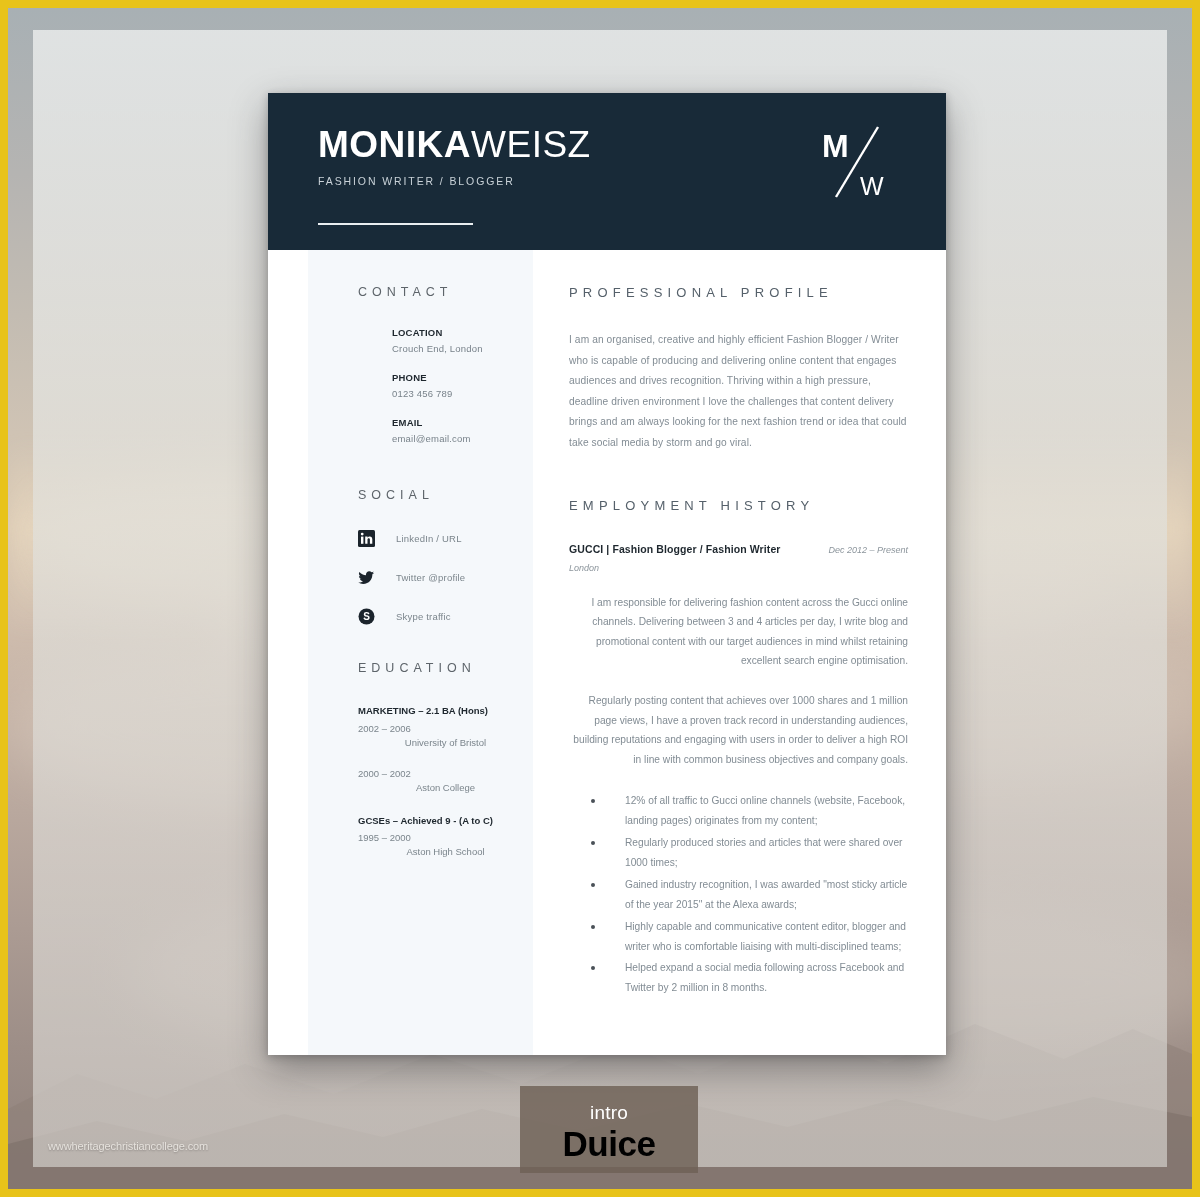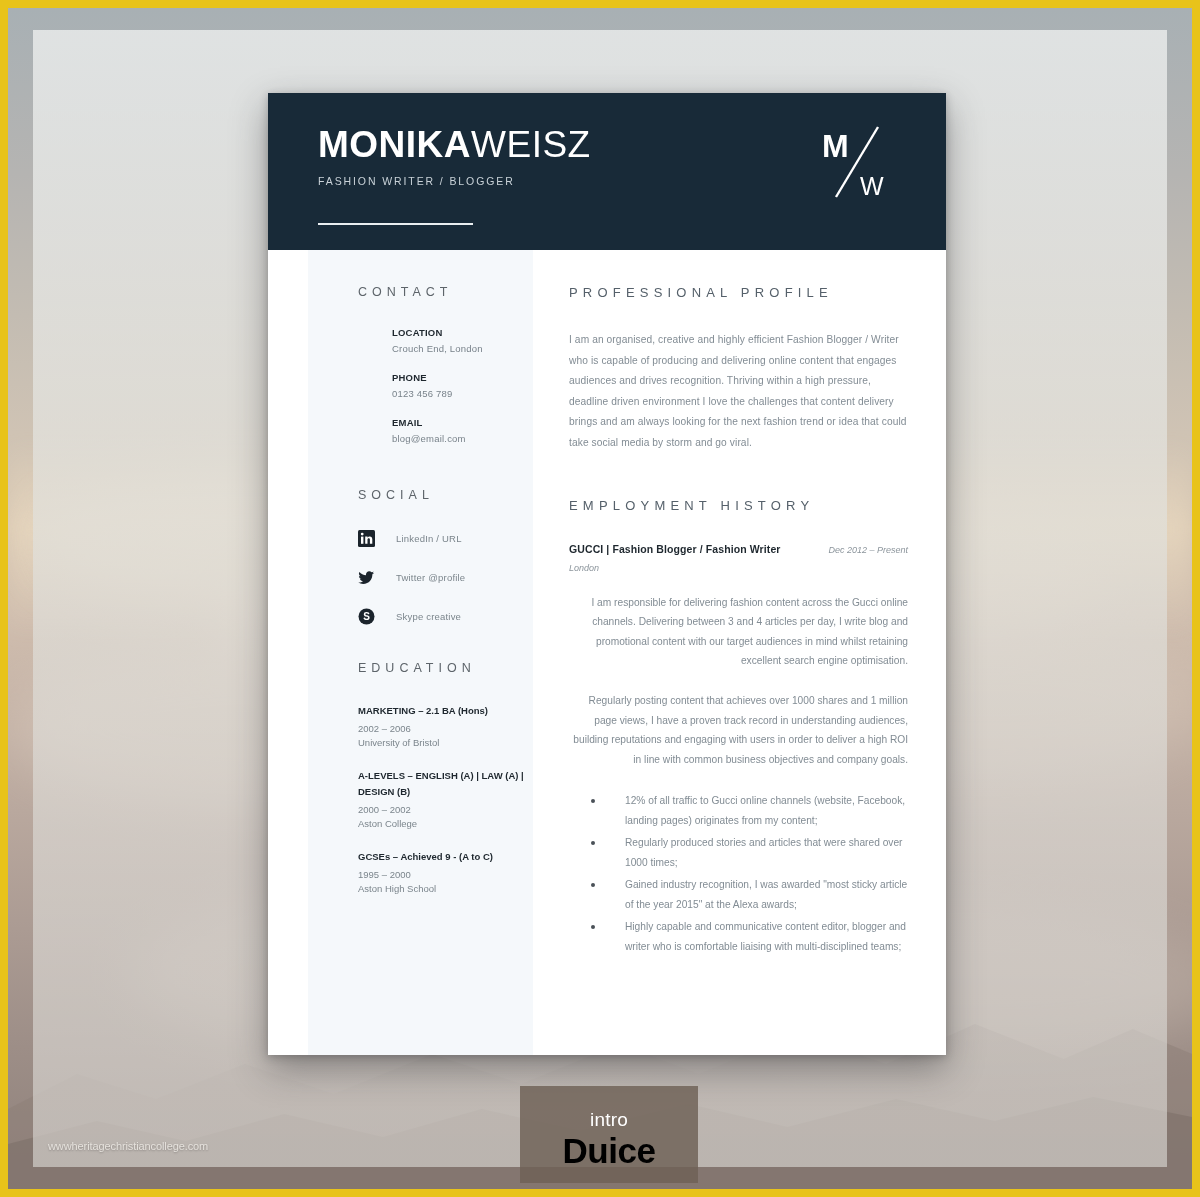--- a/index.html
+++ b/index.html
@@ -221,20 +221,21 @@
     margin-bottom: 3px;
   }
   .edu-years {
     font-size: 9.5px;
     color: #7b858c;
     margin-bottom: 3px;
   }
   .edu-school {
     font-size: 9.5px;
     color: #7b858c;
+    text-align: center;
   }
 
   
   .profile-text {
     font-size: 10.2px;
     line-height: 2.02;
     color: #828c94;
     margin: 0 0 44px 0;
     letter-spacing: .1px;
   }
@@ -293,25 +294,25 @@
     border-radius: 50%;
     background: #4a5158;
   }
 
   
   .duice-badge {
     position: absolute;
     left: 512px;
     top: 1078px;
     width: 178px;
-    height: 97px;
+    height: 87px;
     background: rgba(110,96,86,.82);
     text-align: center;
     box-sizing: border-box;
-    padding-top: 23px;
+    padding-top: 16px;
   }
   .duice-intro {
     font-size: 19px;
     color: #ffffff;
     font-weight: 400;
     line-height: 1.15;
     letter-spacing: .2px;
   }
   .duice-name {
     font-size: 35px;
@@ -385,21 +386,21 @@
         <div class="contact-item">
           <div class="contact-label">LOCATION</div>
           <div class="contact-value">Crouch End, London</div>
         </div>
         <div class="contact-item">
           <div class="contact-label">PHONE</div>
           <div class="contact-value">0123 456 789</div>
         </div>
         <div class="contact-item">
           <div class="contact-label">EMAIL</div>
-          <div class="contact-value">blog@email.com</div>
+          <div class="contact-value">email@email.com</div>
         </div>
 
         <h2 class="sec-title" style="margin-top:44px">SOCIAL</h2>
 
         <div class="social-list">
           <div class="social-row">
             <span class="social-icon">
               <svg width="17" height="17" viewBox="0 0 17 17">
                 <rect width="17" height="17" rx="1.5" fill="#1b242c"></rect>
                 <rect x="3" y="6.6" width="2.4" height="7.2" fill="#ffffff"></rect>
@@ -417,33 +418,32 @@
             </span>
             <span class="social-text">Twitter @profile</span>
           </div>
           <div class="social-row">
             <span class="social-icon">
               <svg width="17" height="17" viewBox="0 0 17 17">
                 <circle cx="8.5" cy="8.5" r="8" fill="#1b242c"></circle>
                 <text x="8.5" y="12.4" text-anchor="middle" font-family="Liberation Sans, sans-serif" font-size="10" font-weight="700" fill="#ffffff">S</text>
               </svg>
             </span>
-            <span class="social-text">Skype creative</span>
+            <span class="social-text">Skype traffic</span>
           </div>
         </div>
 
         <h2 class="sec-title" style="margin-top:36px">EDUCATION</h2>
 
         <div class="edu-item">
           <div class="edu-degree">MARKETING – 2.1 BA (Hons)</div>
           <div class="edu-years">2002 – 2006</div>
           <div class="edu-school">University of Bristol</div>
         </div>
         <div class="edu-item">
-          <div class="edu-degree">A-LEVELS – ENGLISH (A) | LAW (A) | DESIGN (B)</div>
           <div class="edu-years">2000 – 2002</div>
           <div class="edu-school">Aston College</div>
         </div>
         <div class="edu-item">
           <div class="edu-degree">GCSEs – Achieved 9 - (A to C)</div>
           <div class="edu-years">1995 – 2000</div>
           <div class="edu-school">Aston High School</div>
         </div>
 
       </div>
@@ -463,20 +463,21 @@
           <div class="job-location">London</div>
 
           <p class="job-para">I am responsible for delivering fashion content across the Gucci online channels. Delivering between 3 and 4 articles per day, I write blog and promotional content with our target audiences in mind whilst retaining excellent search engine optimisation.</p>
           <p class="job-para">Regularly posting content that achieves over 1000 shares and 1 million page views, I have a proven track record in understanding audiences, building reputations and engaging with users in order to deliver a high ROI in line with common business objectives and company goals.</p>
 
           <ul class="bullet-list">
             <li>12% of all traffic to Gucci online channels (website, Facebook, landing pages) originates from my content;</li>
             <li>Regularly produced stories and articles that were shared over 1000 times;</li>
             <li>Gained industry recognition, I was awarded "most sticky article of the year 2015"  at the Alexa awards;</li>
             <li>Highly capable and communicative content editor, blogger and writer  who is comfortable liaising with multi-disciplined teams;</li>
+            <li>Helped expand a social media following across Facebook and Twitter by 2 million in 8 months.</li>
           </ul>
         </div>
 
       </div>
     </div>
   </div>
 
   <div class="duice-badge">
     <div class="duice-intro">intro</div>
     <div class="duice-name">Duice</div>

